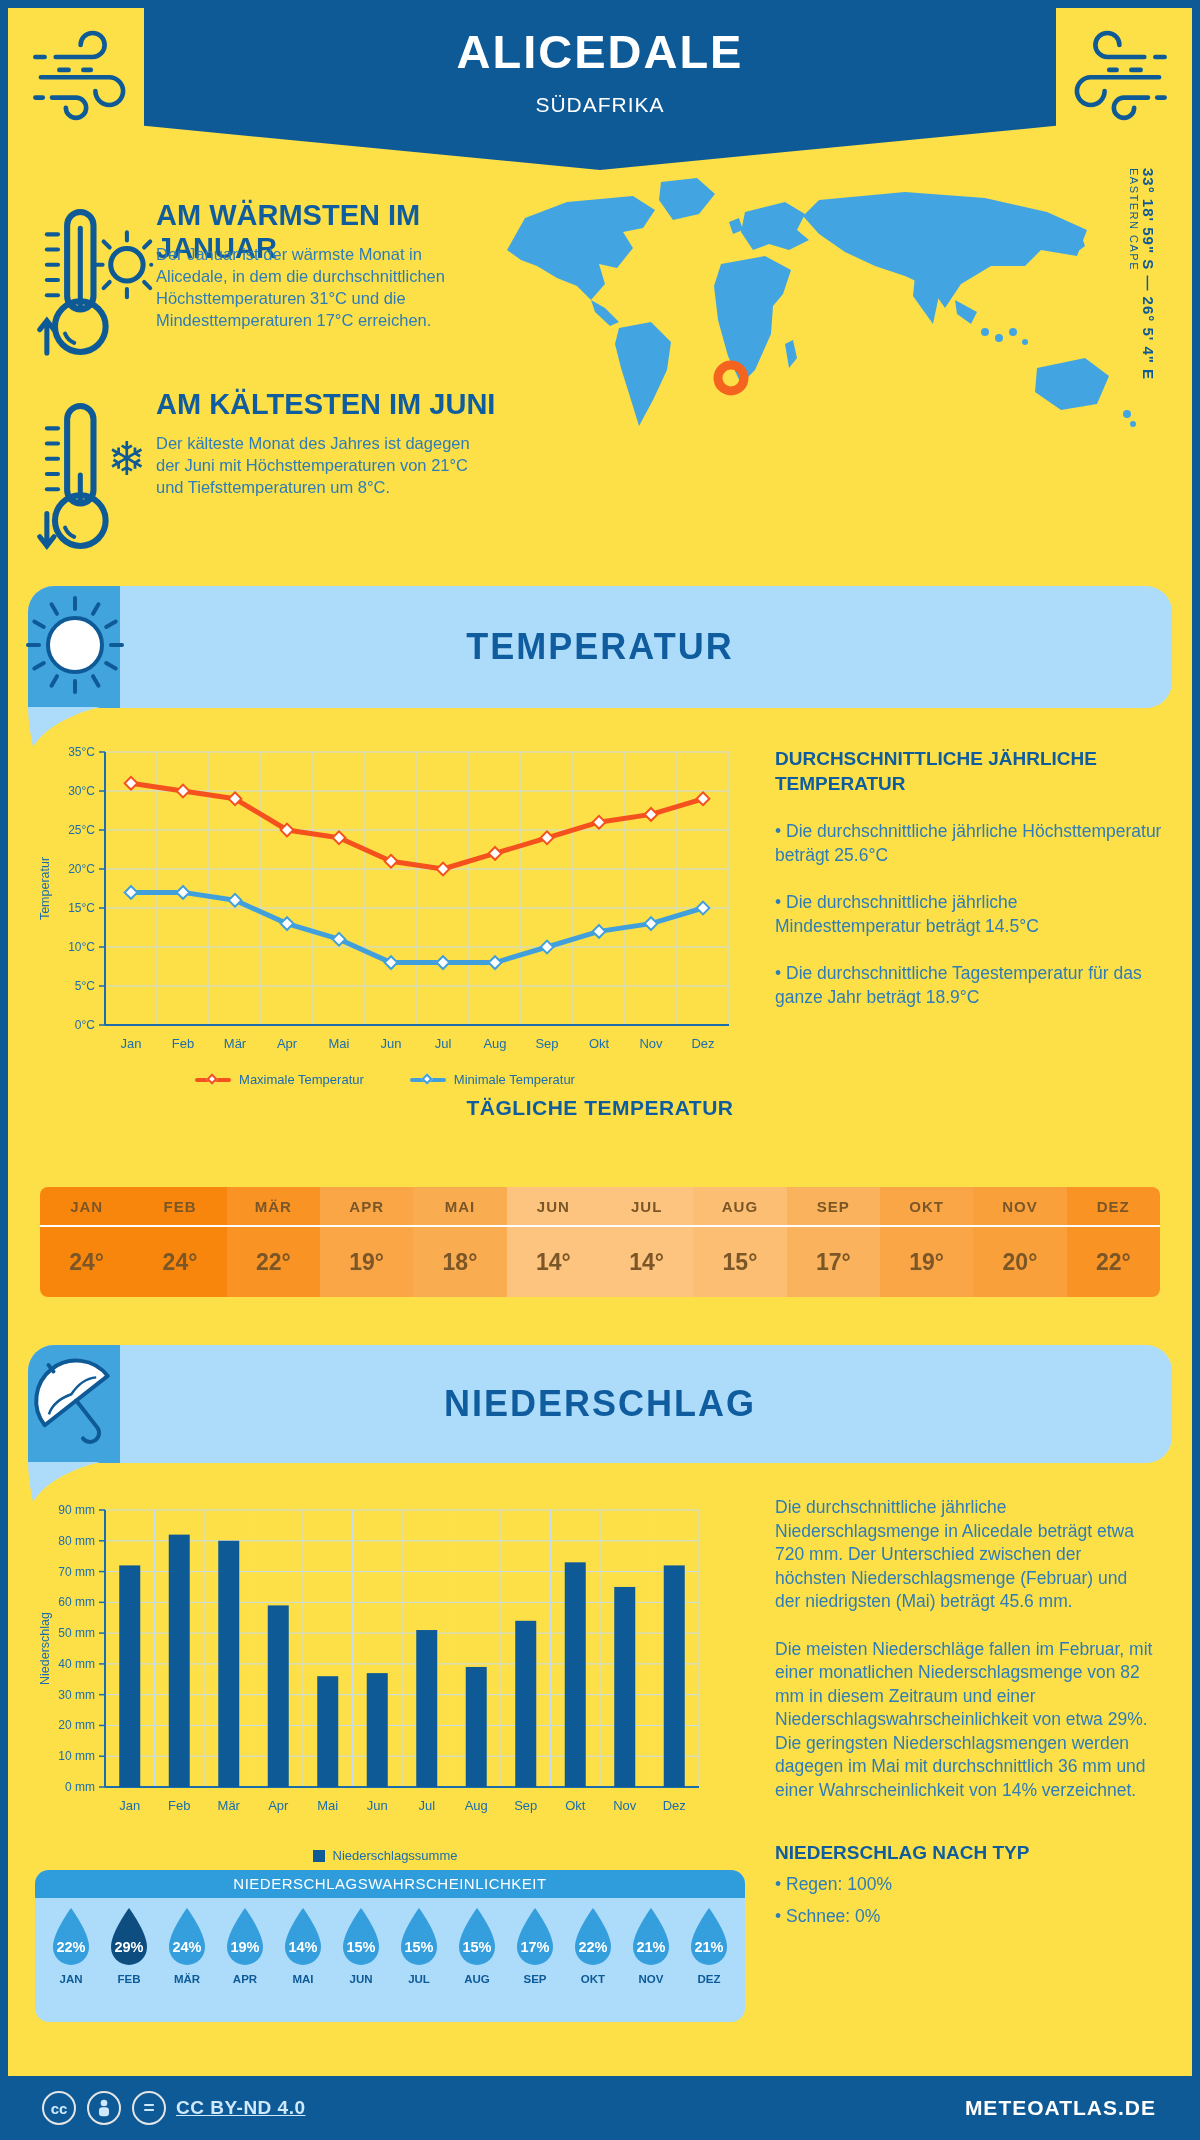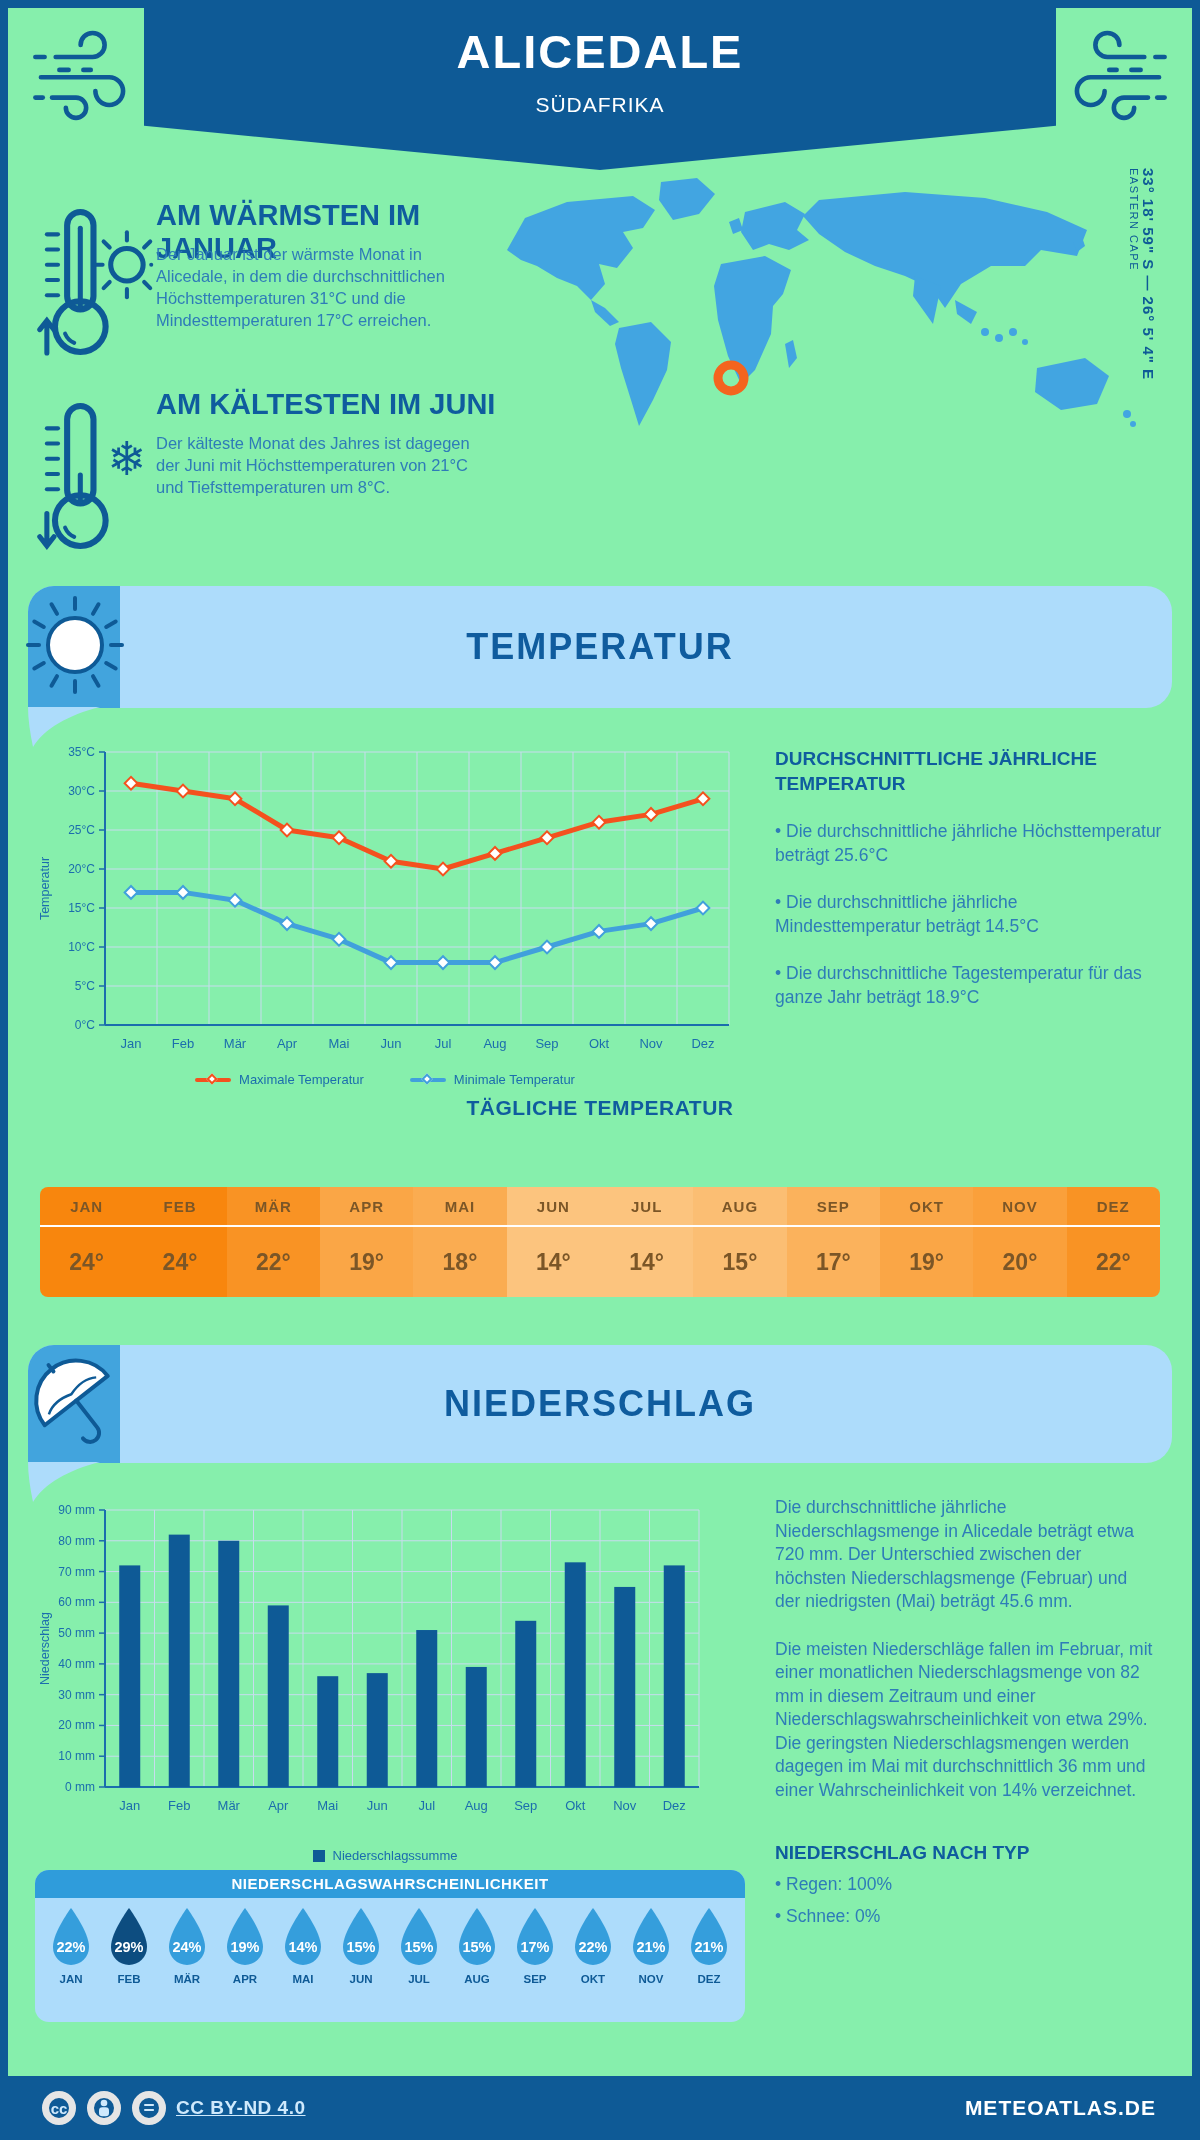--- a/index.html
+++ b/index.html
@@ -1,17 +1,17 @@
 <!DOCTYPE html>
 <html><head>
 <meta charset="utf-8">
 <style>
   * { margin:0; padding:0; box-sizing:border-box; }
   body { background:#e8e8e8; font-family:"Liberation Sans", sans-serif; }
-  .page { position:relative; width:1200px; height:2140px; background:#86efac; overflow:hidden; margin:0 auto; }
+  .page { position:relative; width:1200px; height:2140px; background:#fde047; overflow:hidden; margin:0 auto; }
   .frame-top,.frame-left,.frame-right { position:absolute; background:#0e5a96; }
   .frame-top { left:0; top:0; width:1200px; height:8px; }
   .frame-left { left:0; top:0; width:8px; height:2140px; }
   .frame-right { right:0; top:0; width:8px; height:2140px; }
 
   
   .hdr-banner { position:absolute; left:144px; top:0; width:912px; height:170px; background:#0e5a96;
     clip-path:polygon(0 0,100% 0,100% 74%,50% 100%,0 74%); text-align:center; color:#fff; }
   .hdr-title { margin-top:24px; font-size:47px; font-weight:bold; letter-spacing:2px; }
   .hdr-sub { margin-top:14px; font-size:21px; letter-spacing:1px; }
@@ -57,29 +57,29 @@
   
   .daily-h { position:absolute; left:0; width:1200px; text-align:center; font-size:21px; font-weight:bold; color:#0f5c9e; letter-spacing:0.5px; }
   .dtable { position:absolute; left:40px; top:1187px; width:1120px; height:110px; display:flex; border-radius:8px; overflow:hidden; }
   .dcell { flex:1; display:flex; flex-direction:column; }
   .dcell + .dcell { border-left:0; }
   .dcell .dm { height:40px; display:flex; align-items:center; justify-content:center; font-size:15px; font-weight:bold; color:#7b5627; letter-spacing:1px; border-bottom:2px solid #fff; }
   .dcell .dv { flex:1; display:flex; align-items:center; justify-content:center; font-size:23px; font-weight:bold; color:#7b5627; }
 
   
   .prob { position:absolute; left:35px; top:1870px; width:710px; height:152px; background:#addcfb; border-radius:14px; overflow:hidden; }
-  .prob-h { height:28px; background:#2f9cdb; color:#fff; text-align:center; font-size:15px; font-weight:bold; letter-spacing:0.5px; line-height:28px; }
+  .prob-h { height:28px; background:#2f9cdb; color:#fff; text-align:center; font-size:15px; font-weight:normal; letter-spacing:0.5px; line-height:28px; }
   .drops { display:flex; justify-content:space-between; padding:8px 12px 0 12px; }
   .drop { width:48px; text-align:center; }
   .drop .dmon { font-size:11.5px; font-weight:bold; color:#0e5a96; margin-top:1px; }
 
   
   .footer { position:absolute; left:0; top:2076px; width:1200px; height:64px; background:#0e5a96; display:flex; align-items:center; }
   .cc-group { display:flex; align-items:center; gap:11px; margin-left:42px; }
-  .cc-circle { width:34px; height:34px; border:7px solid #e5e5e5; border-radius:50%; color:#cfe9fc; display:flex; align-items:center; justify-content:center; font-weight:bold; font-size:15px; }
+  .cc-circle { width:34px; height:34px; border:2px solid #e5e5e5; border-radius:50%; color:#cfe9fc; display:flex; align-items:center; justify-content:center; font-weight:bold; font-size:15px; }
   .cc-label { margin-left:10px; font-size:19px; font-weight:bold; color:#cfe9fc; letter-spacing:0.5px;text-decoration:underline; }
   .site { margin-left:auto; margin-right:44px; font-size:21px; font-weight:bold; color:#fff; letter-spacing:1px; }
 
   svg text { font-family:"Liberation Sans", sans-serif; }
 </style>
 </head>
 <body>
 
 <div class="page">
   <div class="frame-top"></div>

